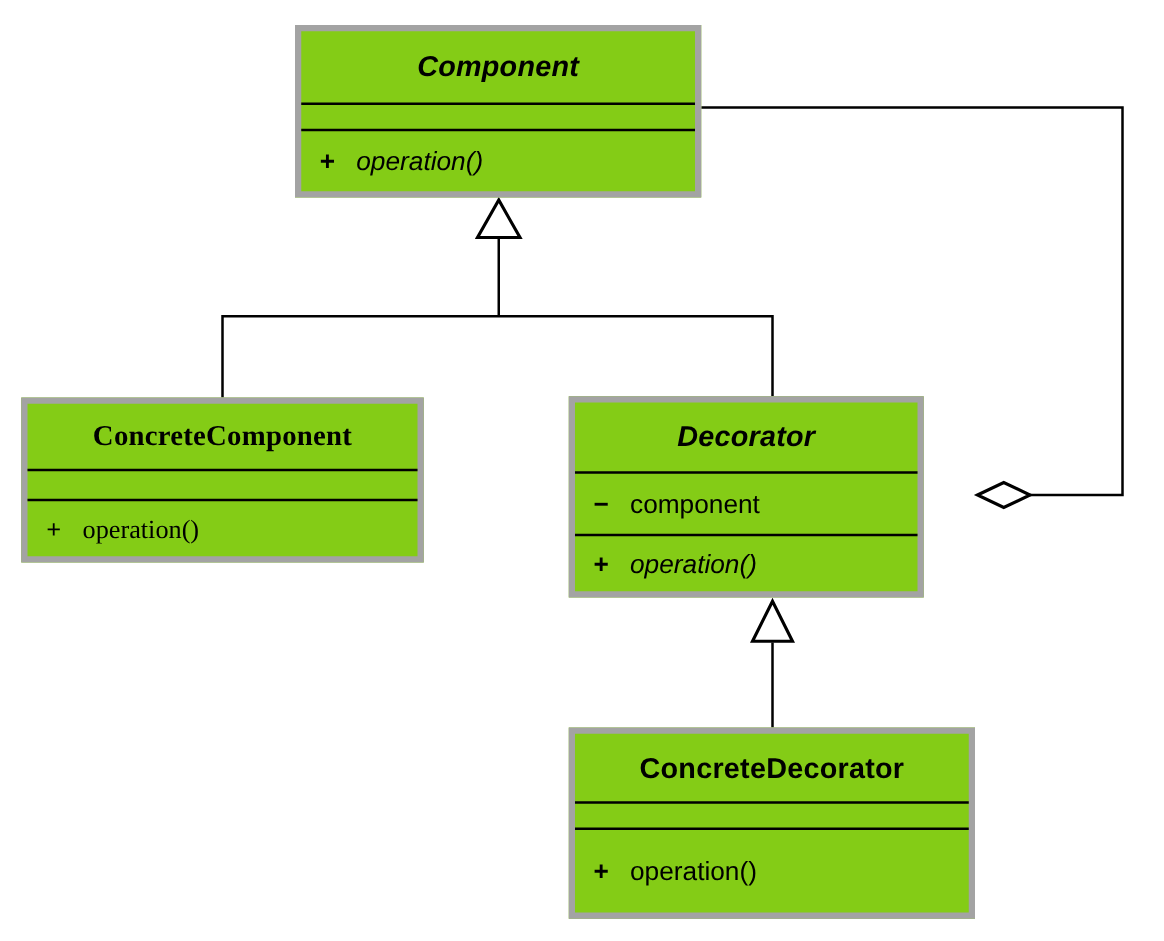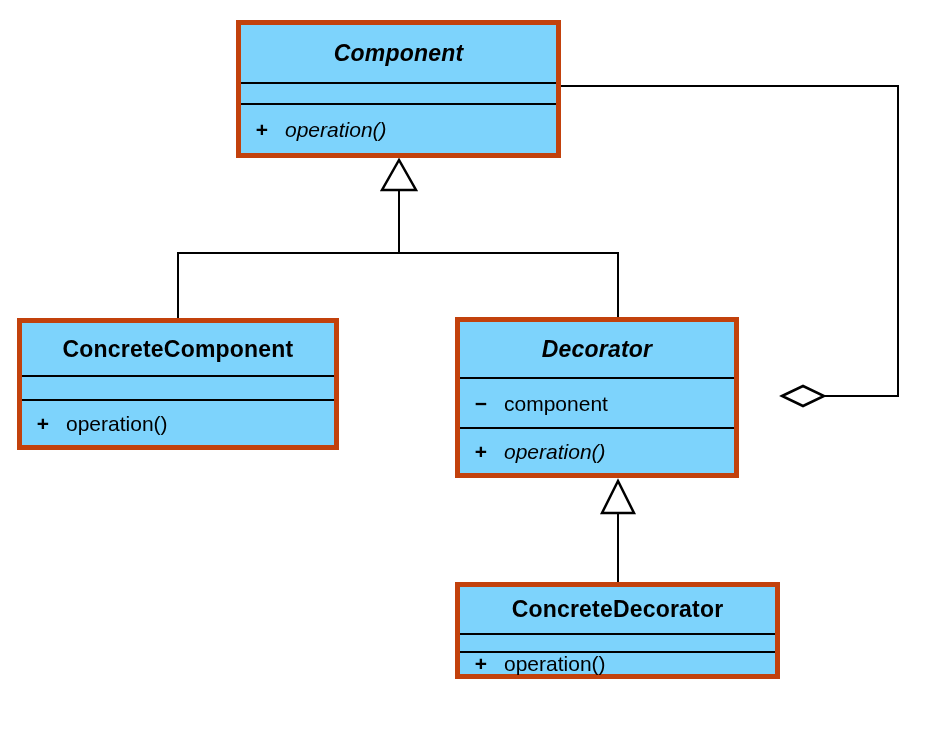--- a/index.html
+++ b/index.html
@@ -8,22 +8,22 @@
     background: #ffffff;
     font-family: "Liberation Sans", sans-serif;
     position: relative;
     overflow: hidden;
   }
   #canvas { position: absolute; inset: 0; width: 931px; height: 753px; }
   svg.connectors { position: absolute; left: 0; top: 0; }
 
   .uml-class {
     position: absolute;
-    background: #7dd3fc;
-    border: 5px solid #c2410c;
+    background: #84cc16;
+    border: 5px solid #a3a3a3;
     box-sizing: border-box;
     display: flex;
     flex-direction: column;
   }
   .sec { box-sizing: border-box; }
   .sec + .sec { border-top: 2px solid #000000; }
   .sec.title {
     display: flex; align-items: center; justify-content: center;
     font-size: 23px; font-weight: bold; color: #000000;
     letter-spacing: 0.2px;
@@ -62,21 +62,21 @@
     <div class="sec title" style="height:57px">Component</div>
     <div class="sec attrs" style="height:21px"></div>
     <div class="sec ops">
       <div class="member">
         <span class="vis">+</span>
         <span class="mname italic">operation()</span>
       </div>
     </div>
   </div>
 
-  <div class="uml-class" style="left:17px; top:318px; width:322px; height:132px;">
+  <div class="uml-class" style="left:17px; top:318px; width:322px; height:132px;font-family:Liberation Serif, serif;">
     <div class="sec title" style="height:52px">ConcreteComponent</div>
     <div class="sec attrs" style="height:24px"></div>
     <div class="sec ops">
       <div class="member">
         <span class="vis">+</span>
         <span class="mname">operation()</span>
       </div>
     </div>
   </div>
 
@@ -89,21 +89,21 @@
       </div>
     </div>
     <div class="sec ops">
       <div class="member">
         <span class="vis">+</span>
         <span class="mname italic">operation()</span>
       </div>
     </div>
   </div>
 
-  <div class="uml-class" style="left:455px; top:582px; width:325px; height:97px;">
+  <div class="uml-class" style="left:455px; top:582px; width:325px; height:153px;">
     <div class="sec title" style="height:54px">ConcreteDecorator</div>
     <div class="sec attrs" style="height:21px"></div>
     <div class="sec ops">
       <div class="member">
         <span class="vis">+</span>
         <span class="mname">operation()</span>
       </div>
     </div>
   </div>
 

